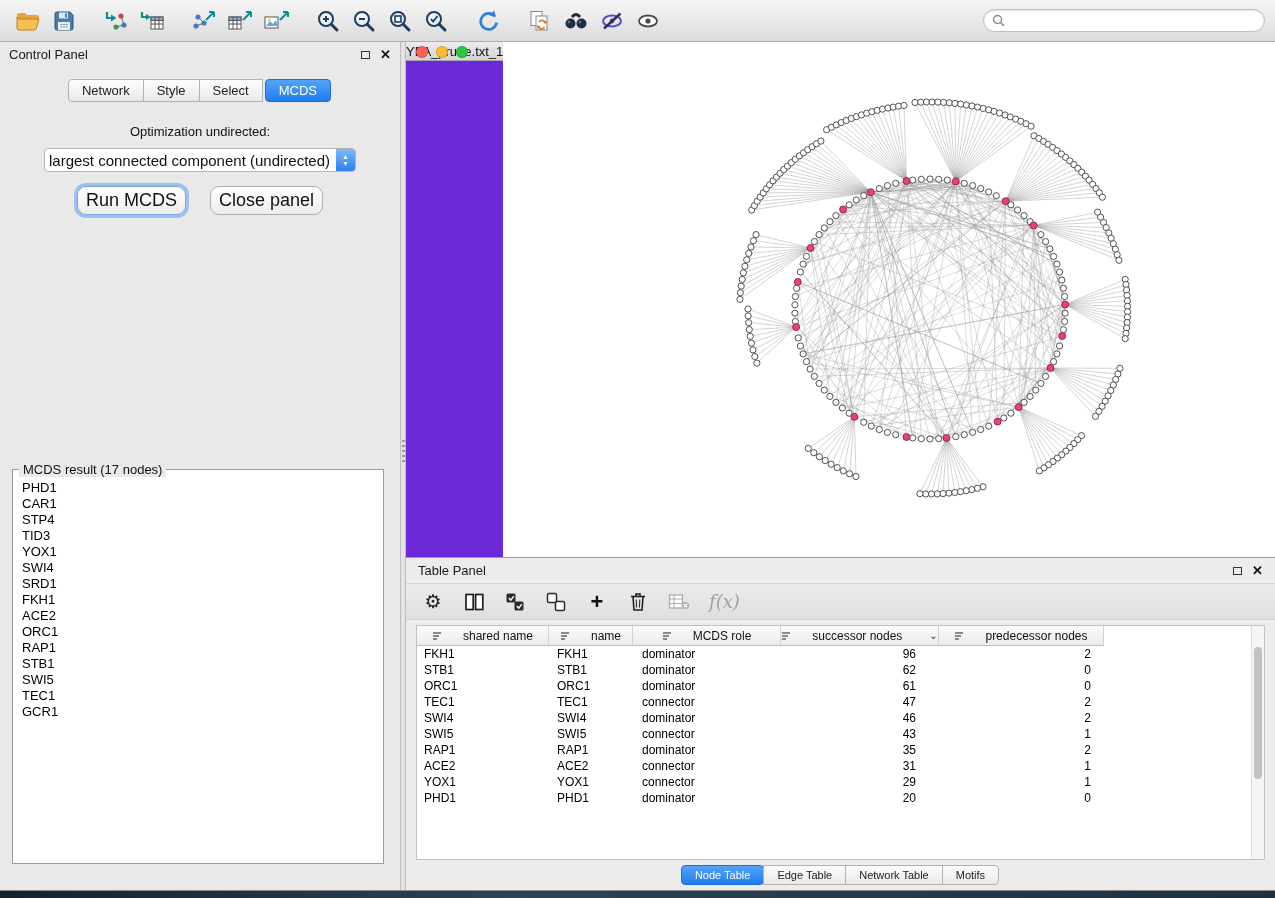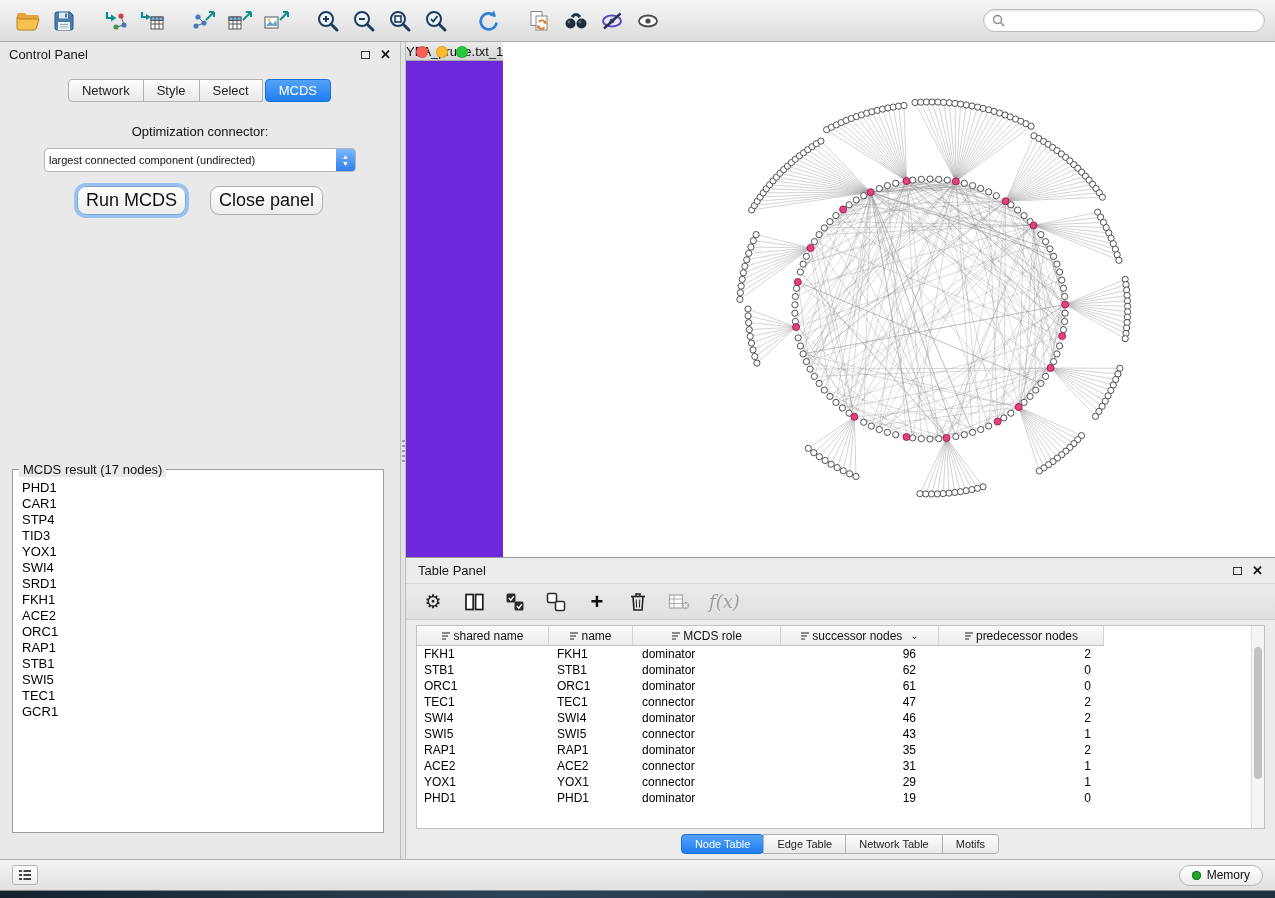--- a/index.html
+++ b/index.html
@@ -38,21 +38,21 @@
     background:linear-gradient(#fdfdfd,#e9e9e9); color:#222; cursor:default;
     font-family:"Liberation Sans",sans-serif; }
   .ptab:first-child { border-radius:4px 0 0 4px; }
   .ptab.active { background:linear-gradient(#4f a); }
   .ptab.active { background:linear-gradient(#54a3f8,#1f7df0); color:#fff; border-color:#1f6fd8;
     border-radius:4px; margin-left:2px; }
 
   .opt-label { text-align:center; font-size:13px; color:#111; margin-top:22px; }
   .combo { width:312px; height:24px; margin:9px auto 0; background:#fff; border:1px solid #b6b6b6;
     border-radius:4px; display:flex; align-items:center; position:relative; }
-  .combo-text { flex:1; font-size:11px; color:#111; padding-left:4px; white-space:nowrap; overflow:hidden; }
+  .combo-text { flex:1; font-size:15px; color:#111; padding-left:4px; white-space:nowrap; overflow:hidden; }
   .combo-stepper { width:19px; height:100%; border-radius:0 3px 3px 0;
     background:linear-gradient(#7db9fb,#2e7ef0); display:flex; flex-direction:column;
     align-items:center; justify-content:center; gap:1px; }
   .combo-stepper span { color:#fff; font-size:7px; line-height:6px; }
 
   .btn-row { display:flex; justify-content:center; gap:24px; margin-top:14px; }
   .pbtn { font-size:18px; padding:3px 8px; border:1px solid #aeaeae; border-radius:9px;
     background:linear-gradient(#ffffff,#ededed); color:#111; font-family:"Liberation Sans",sans-serif; }
   .pbtn.focused { box-shadow:0 0 0 3px rgba(90,160,250,.55); border-color:#7aa6d9; }
 
@@ -88,21 +88,21 @@
   .ticon { background:transparent; border:none; display:flex; align-items:center; justify-content:center;
     height:26px; min-width:22px; }
   .gear-glyph { font-size:19px; color:#1e1e1e; line-height:1; }
   .plus-glyph { font-size:22px; font-weight:bold; color:#111; line-height:1; }
   .fx-glyph { font-family:"DejaVu Serif", serif; font-style:italic; font-size:18px; color:#9e9e9e; }
 
   .tablebox { flex:1; margin:5px 10px 0 10px; background:#fff; border:1px solid #c2c2c2;
     position:relative; overflow:hidden; }
   .thead { display:flex; height:20px; background:linear-gradient(#fbfbfb,#ececec);
     border-bottom:1px solid #c2c2c2; width:687px; }
-  .th { display:flex; align-items:center; justify-content:center; gap:2px; font-size:12px; color:#111;
+  .th { display:flex; align-items:center; justify-content:center; gap:21px; font-size:12px; color:#111;
     border-right:1px solid #d2d2d2; height:100%; }
   .trow { display:flex; height:16px; align-items:center; }
   .trow div { font-size:12px; color:#000; white-space:nowrap; }
   .c0 { width:132px; padding-left:7px; }
   .c1 { width:84px;  padding-left:8px; }
   .c2 { width:148px; padding-left:9px; }
   .c3 { width:158px; text-align:right; padding-right:23px; }
   .c4 { width:165px; text-align:right; padding-right:13px; }
   .th.c0,.th.c1,.th.c2,.th.c3,.th.c4 { padding:0; text-align:center; }
   .sort-chev { font-size:10px; color:#333; margin-left:6px; }
@@ -302,21 +302,21 @@
         <span class="win-close">✕</span>
       </div>
 
       <div class="ptabs">
         <button class="ptab">Network</button>
         <button class="ptab">Style</button>
         <button class="ptab">Select</button>
         <button class="ptab active">MCDS</button>
       </div>
 
-      <div class="opt-label">Optimization connector:</div>
+      <div class="opt-label">Optimization undirected:</div>
 
       <div class="combo">
         <span class="combo-text">largest connected component (undirected)</span>
         <span class="combo-stepper">
             <span>▲</span>
             <span>▼</span>
           </span>
       </div>
 
       <div class="btn-row">
@@ -1196,50 +1196,34 @@
                 <div class="c0">YOX1</div>
                 <div class="c1">YOX1</div>
                 <div class="c2">connector</div>
                 <div class="c3">29</div>
                 <div class="c4">1</div>
               </div>
               <div class="trow">
                 <div class="c0">PHD1</div>
                 <div class="c1">PHD1</div>
                 <div class="c2">dominator</div>
-                <div class="c3">19</div>
+                <div class="c3">20</div>
                 <div class="c4">0</div>
               </div>
             </div>
           <div class="vscroll">
             <div class="vthumb"></div>
           </div>
         </div>
 
         <div class="ttabs">
           <button class="ttab active">Node Table</button>
           <button class="ttab">Edge Table</button>
           <button class="ttab">Network Table</button>
           <button class="ttab">Motifs</button>
         </div>
       </div>
     </div>
   </div>
 
-  <div class="statusbar">
-    <button class="sq-btn">
-      <svg width="14" height="12" viewBox="0 0 14 12">
-        <rect x="1" y="1" width="3" height="2" fill="#444"></rect>
-          <rect x="5.5" y="1" width="7.5" height="2" fill="#444"></rect>
-        <rect x="1" y="5" width="3" height="2" fill="#444"></rect>
-          <rect x="5.5" y="5" width="7.5" height="2" fill="#444"></rect>
-        <rect x="1" y="9" width="3" height="2" fill="#444"></rect>
-          <rect x="5.5" y="9" width="7.5" height="2" fill="#444"></rect>
-      </svg>
-    </button>
-    <button class="mem-btn">
-      <span class="green-dot"></span>
-      <span>Memory</span>
-    </button>
-  </div>
 </div>
 
 <div class="desktop-strip"></div>
 
 </body></html>

